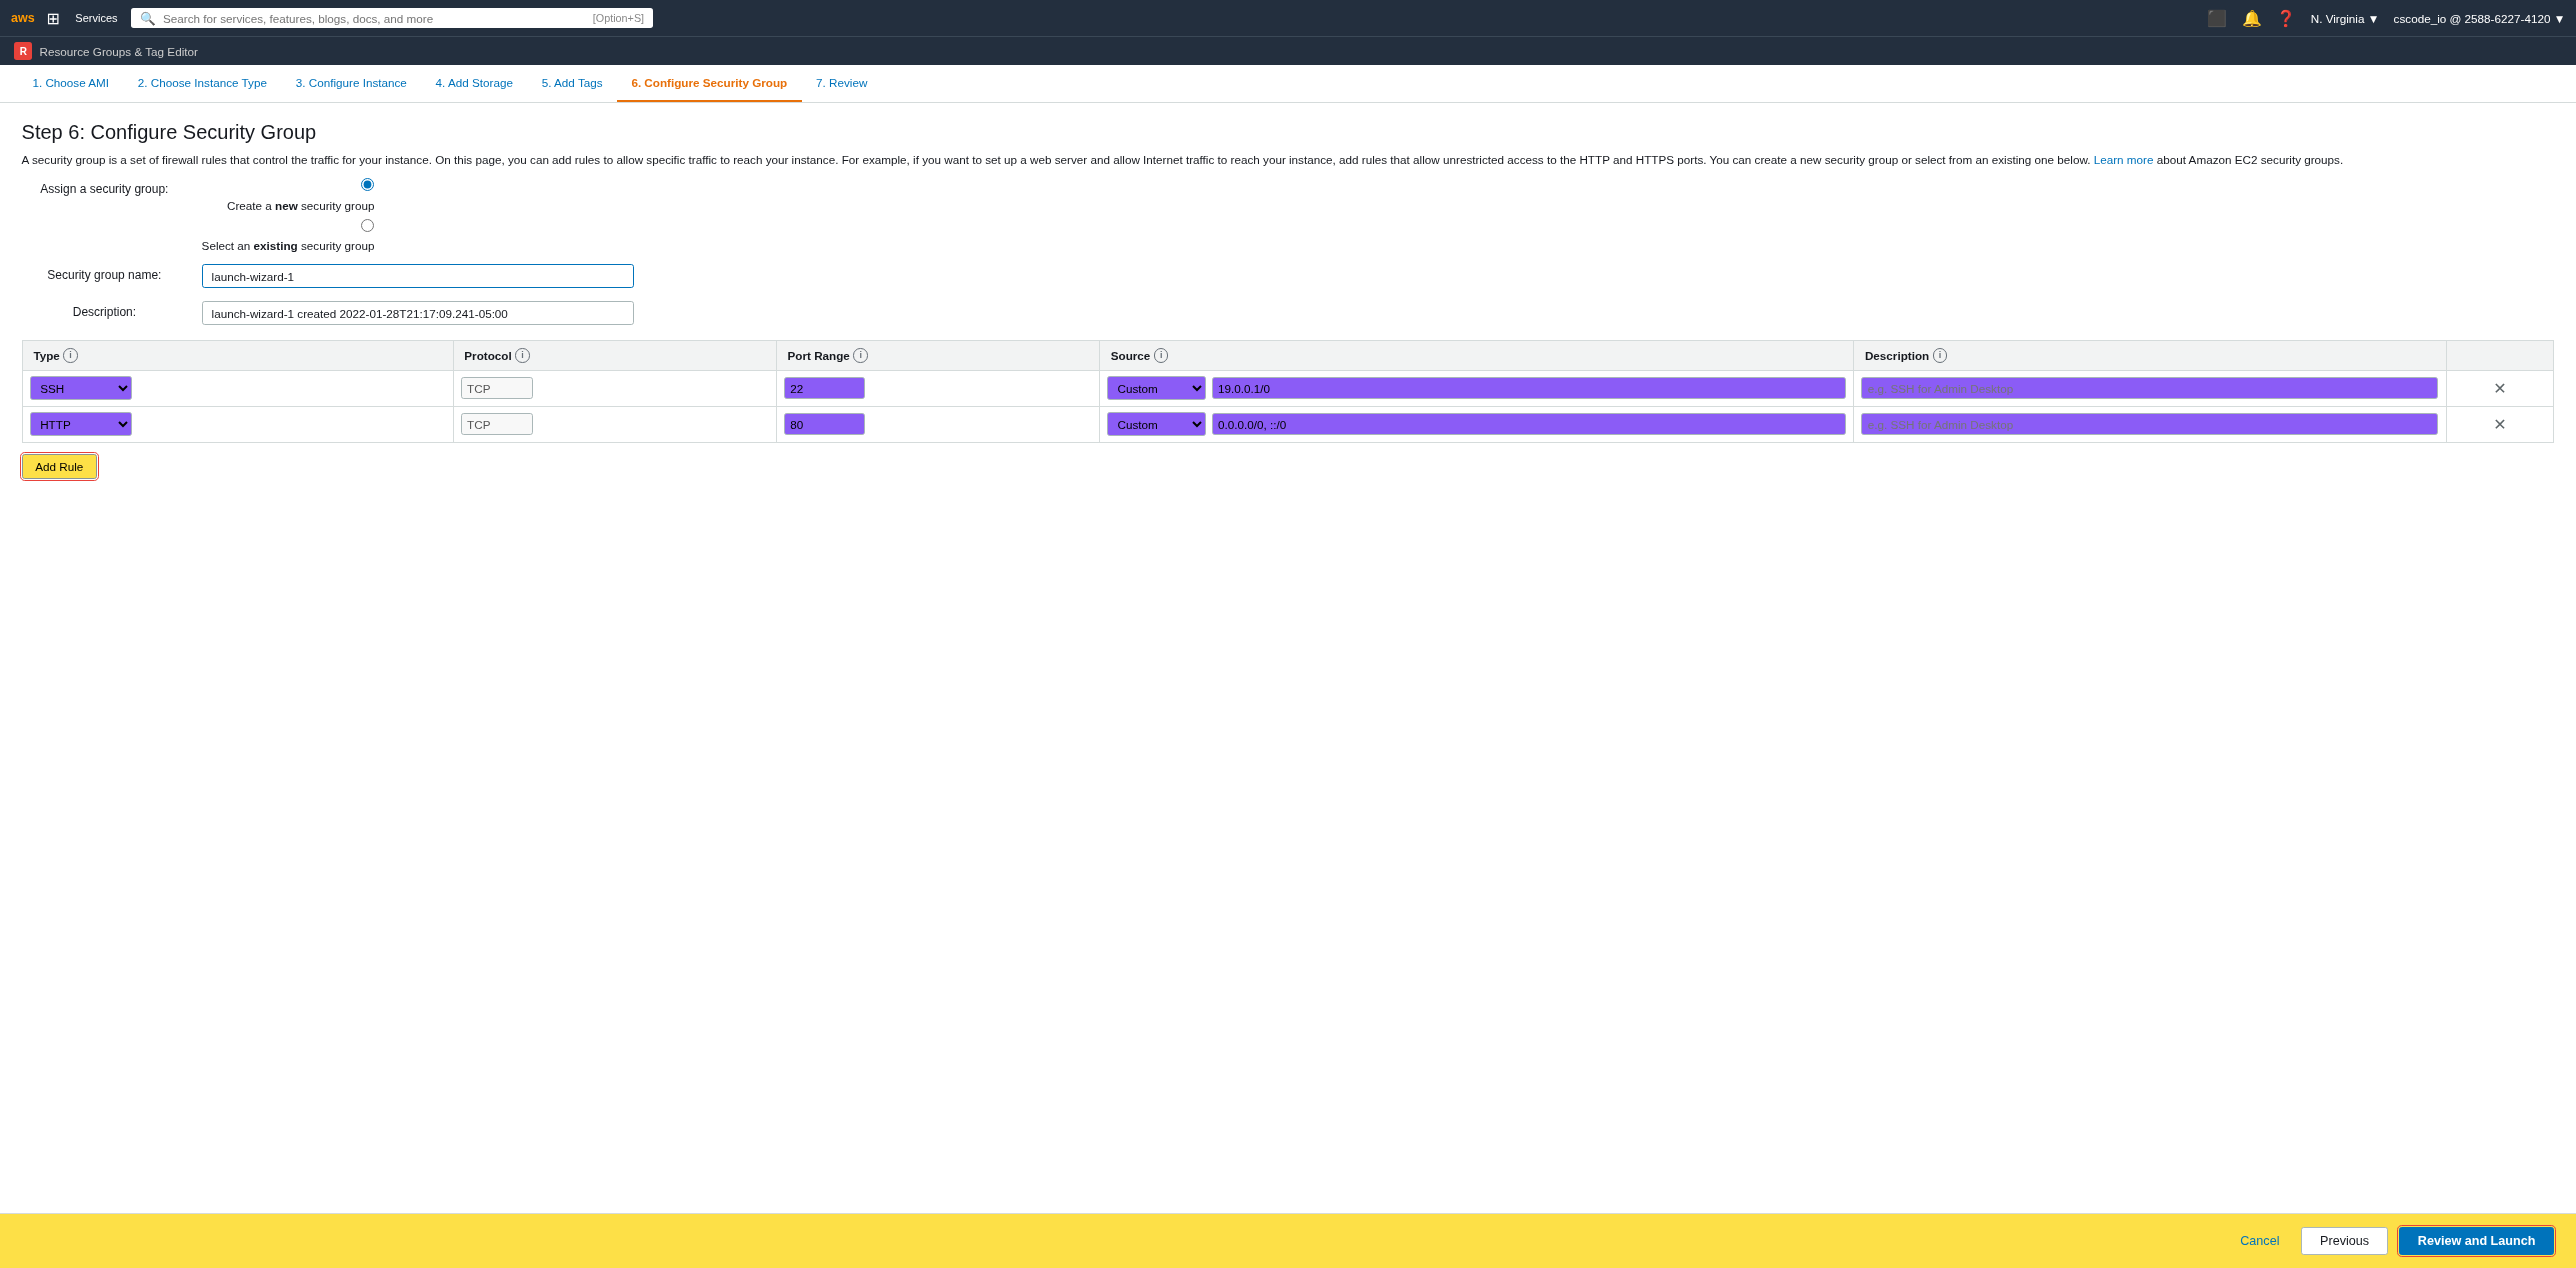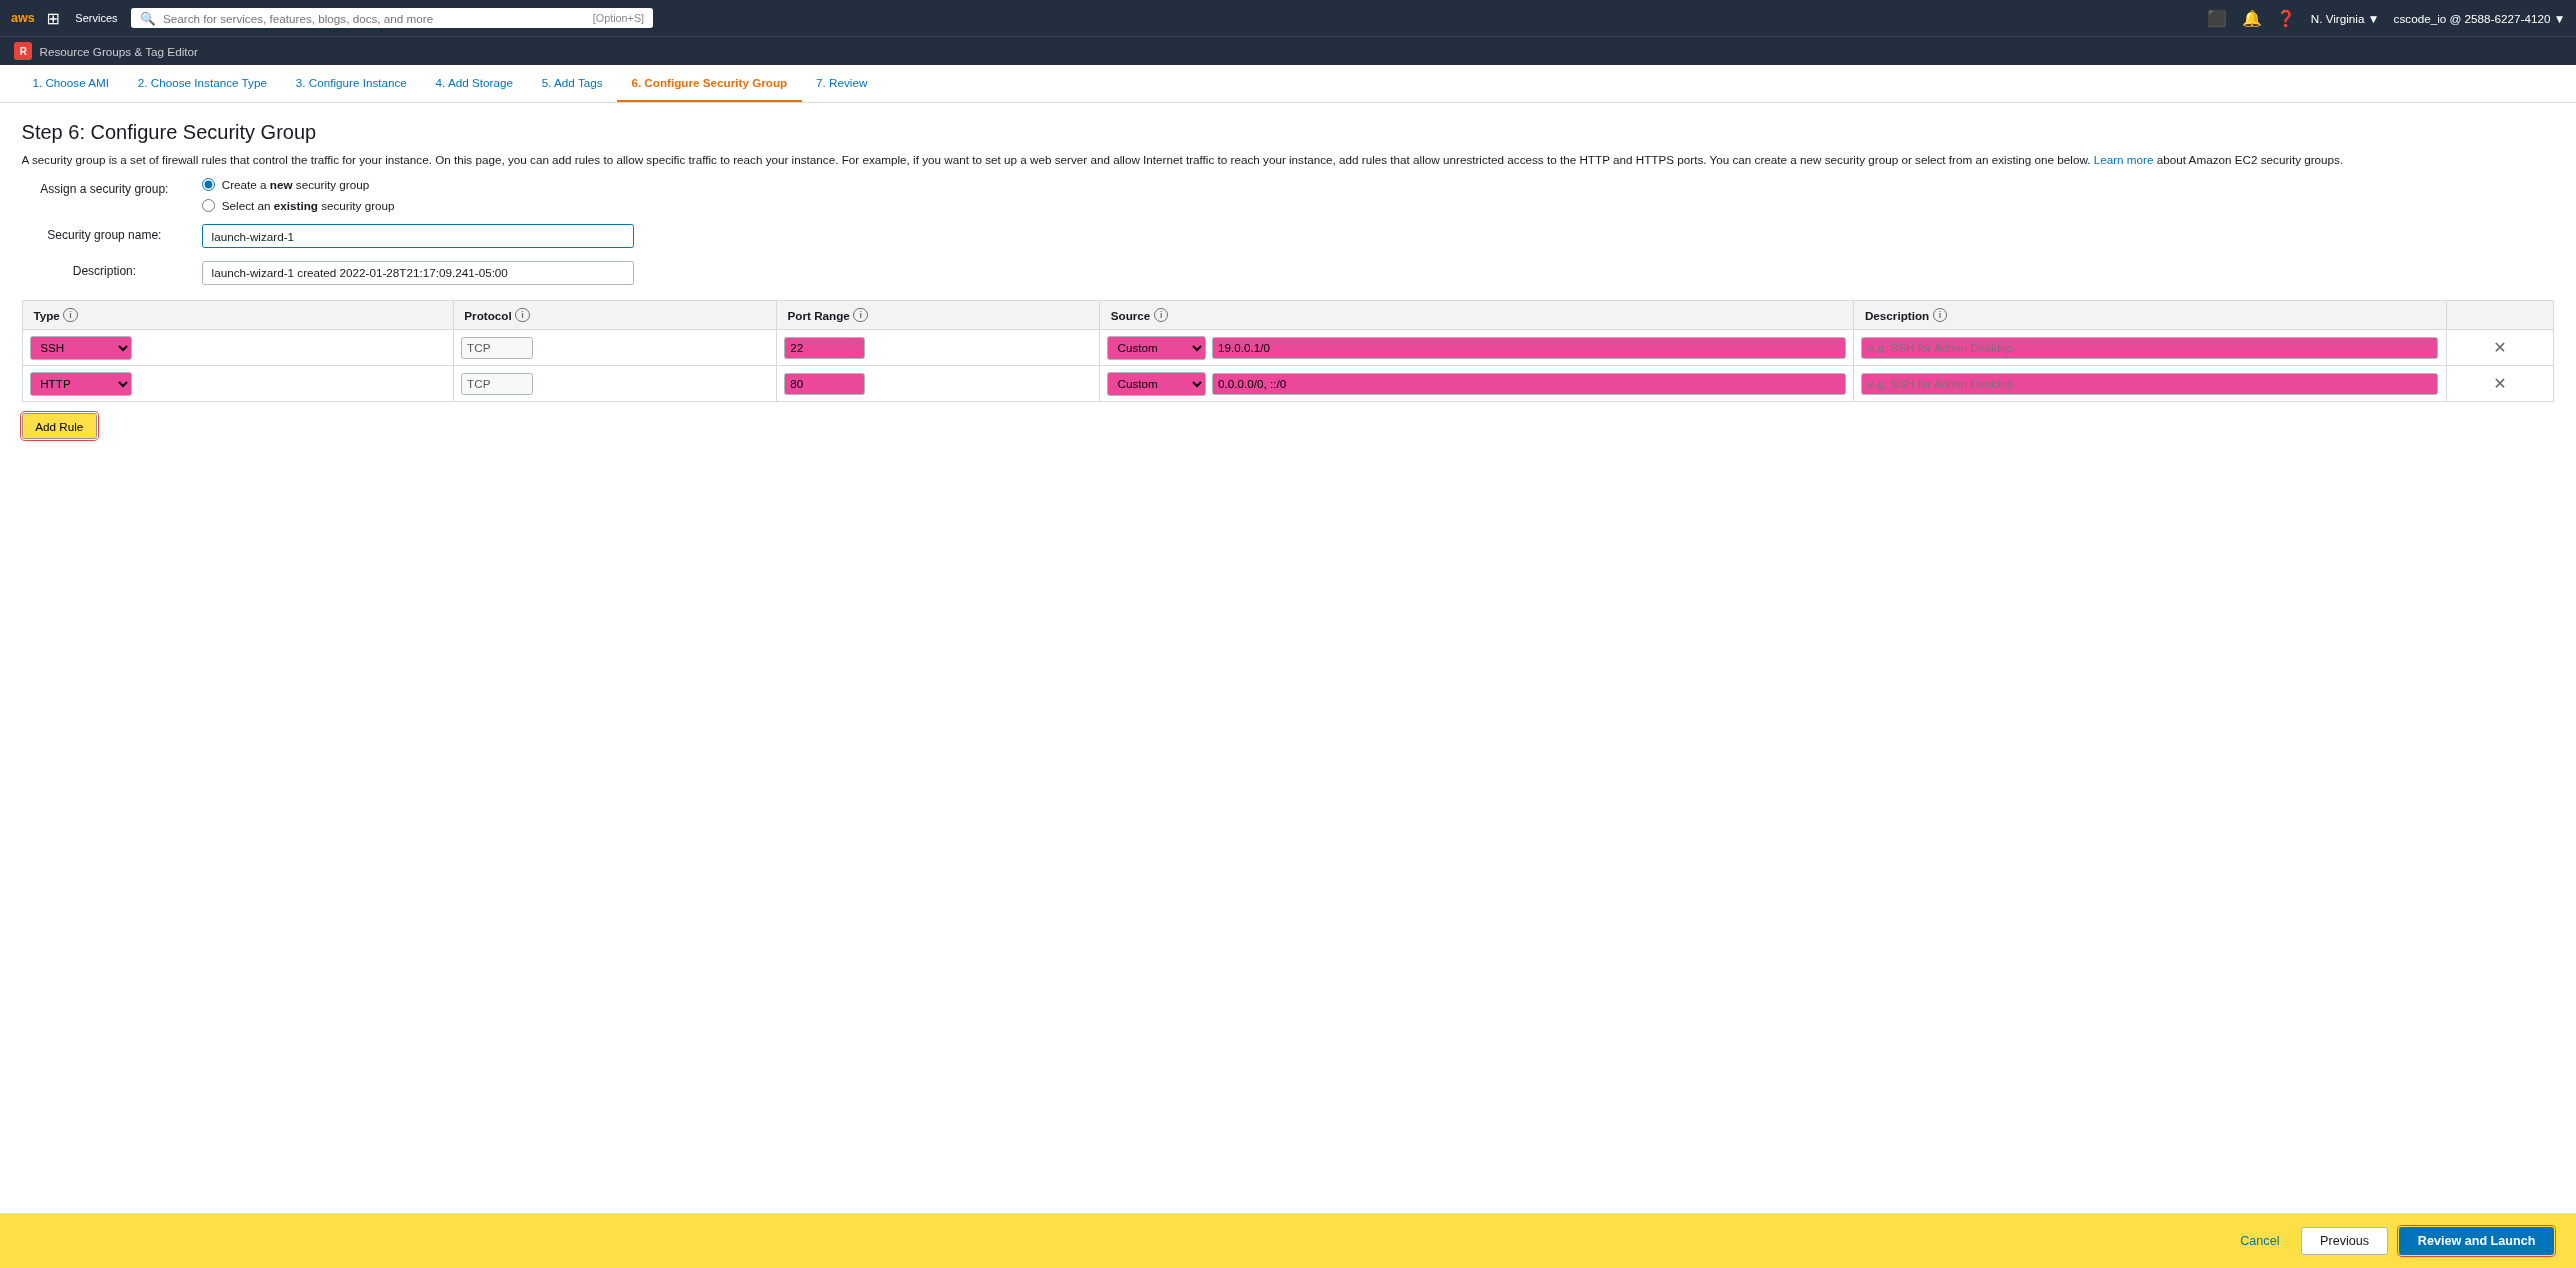--- a/index.html
+++ b/index.html
@@ -87,21 +87,21 @@
       margin-bottom: 12.6px;
     }
     .form-label {
       font-weight: 400; font-size: 12px;
       width: 180px; min-width: 180px;
       text-align: center;
       padding-right: 14.4px;
       padding-top: 3.6px;
     }
     .form-control-group { display: flex; flex-direction: column; gap: 7.2px; }
-    .radio-option { display: flex; align-items: flex-start; gap: 7.2px; font-size: 11.7px; }
+    .radio-option { display: flex; align-items: flex-end; gap: 7.2px; font-size: 11.7px; flex-direction: column; }
     .radio-option input[type=radio] { accent-color: #0073bb; }
 
     .form-input {
       border: 1.8px solid #0073bb;
       border-radius: 2.7px;
       padding: 4.5px 9px;
       font-size: 11.7px;
       width: 432px;
       outline: none;
       color: #16191f;
@@ -133,21 +133,21 @@
       padding: 5.4px 7.2px;
       font-size: 11.7px;
       background: #fff;
       vertical-align: middle;
     }
     .rules-table select, .rules-table input[type=text] {
       border: 0.9px solid #aab7b8;
       border-radius: 2.7px;
       padding: 3.6px 5.4px;
       font-size: 11.7px;
-      background: #ec4899;
+      background: #8b5cf6;
       outline: none;
     }
     .rules-table select { min-width: 90px; }
     .rules-table input[type=text] { width: 100%; }
 
     .col-type { width: 144px; }
     .col-protocol { width: 108px; }
     .col-port { width: 108px; }
     .col-source { width: 252px; }
     .col-desc { width: 198px; }

